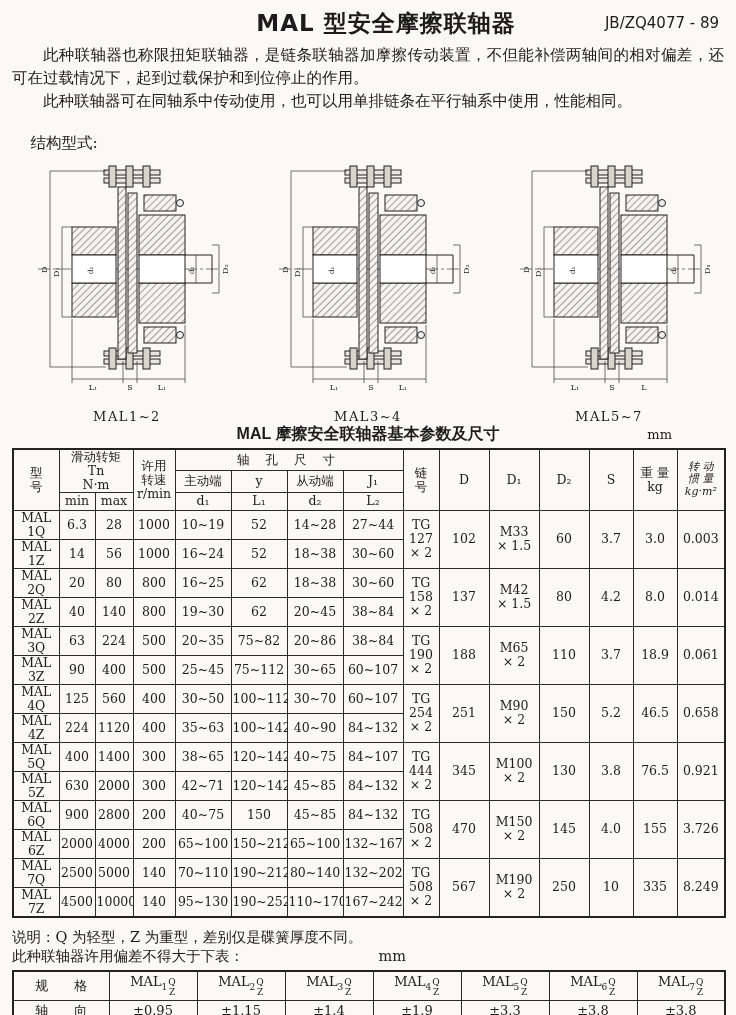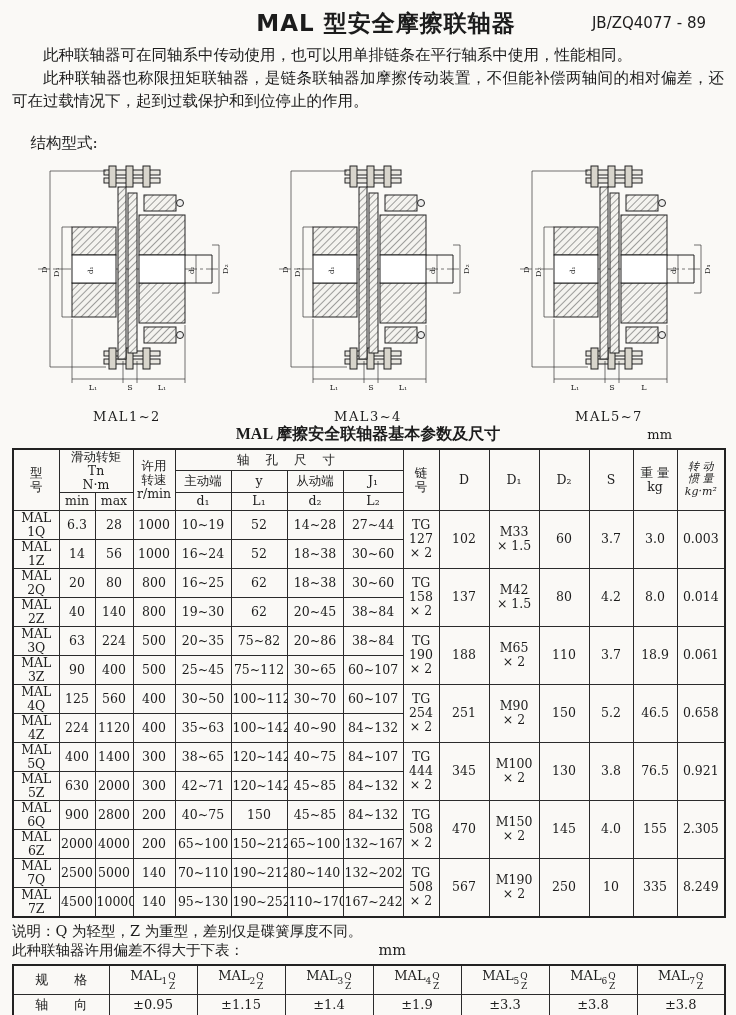--- a/index.html
+++ b/index.html
@@ -8,43 +8,43 @@
     font-family:"DejaVu Serif","Liberation Serif",serif;
     -webkit-font-smoothing:antialiased;overflow:hidden;
   }
   .page{position:relative;padding:8px 12px 0 12px;width:712px;}
   .doc-header{position:relative;height:36px;}
   .doc-title{
     text-align:center;padding-left:36px;font-size:23px;font-weight:bold;letter-spacing:1px;
     font-family:"DejaVu Sans","Liberation Sans",sans-serif;
   }
   .doc-standard{
-    position:absolute;right:18px;top:6px;font-size:15px;
+    position:absolute;right:5px;top:6px;font-size:15px;
     font-family:"DejaVu Sans","Liberation Sans",sans-serif;
   }
   .para{margin:0;font-size:15.5px;line-height:1.48;text-align:justify;text-indent:2em;}
   .structure-label{font-size:15.5px;line-height:1.4;text-indent:1.2em;margin-top:20px;}
   .figures{display:flex;justify-content:space-between;margin:2px 0 0 0;}
   .figure{width:230px;text-align:center;}
   .figure-label{font-size:13px;letter-spacing:1.5px;margin-top:8px;}
   .table-title-row{position:relative;text-align:center;height:24px;margin-top:0;}
-  .table-title{font-size:16px;font-weight:bold;font-family:Liberation Serif, serif;text-align:center;}
+  .table-title{font-size:16px;font-weight:bold;font-family:Liberation Sans, sans-serif;text-align:center;}
   .table-unit{position:absolute;right:52px;top:3px;font-size:13px;}
   table{border-collapse:collapse;table-layout:fixed;}
   .main-table{width:712px;font-size:12.5px;line-height:1.12;border:2px solid #222;}
   .main-table th,.main-table td{
     border:1px solid #2b2b2b;text-align:center;vertical-align:middle;
     font-weight:normal;padding:0 1px;overflow:hidden;
   }
   .main-table thead th{height:17px;}
   .main-table tbody td{height:27px;}
   .pre{white-space:pre-line;}
   .sp{letter-spacing:6px;}
   .small{font-size:11px;font-style:italic;}
-  .notes{margin-top:4px;font-size:14.5px;line-height:1.35;}
+  .notes{margin-top:10px;font-size:14.5px;line-height:1.35;}
   .note-line2 .note-unit{margin-left:130px;}
   .tol-table{width:712px;font-size:13px;border:2px solid #222;margin-top:3px;}
   .tol-table th,.tol-table td{
     border:1px solid #2b2b2b;text-align:center;vertical-align:middle;
     font-weight:normal;padding:0 1px;height:20px;
   }
   .tol-table .hdr{height:28px;}
   .tol-table sub{font-size:9px;}
   .qz{display:inline-flex;flex-direction:column;font-size:9px;line-height:1.05;vertical-align:1px;margin-left:1px;}
   svg text{font-family:"DejaVu Serif","Liberation Serif",serif;}
@@ -52,22 +52,22 @@
 </head>
 <body>
 
 <div class="page">
 
   <div class="doc-header">
     <div class="doc-title">MAL 型安全摩擦联轴器</div>
     <div class="doc-standard">JB/ZQ4077 - 89</div>
   </div>
 
+  <p class="para">此种联轴器也称限扭矩联轴器，是链条联轴器加摩擦传动装置，不但能补偿两轴间的相对偏差，还可在过载情况下，起到过载保护和到位停止的作用。</p>
   <p class="para">此种联轴器可在同轴系中传动使用，也可以用单排链条在平行轴系中使用，性能相同。</p>
-  <p class="para">此种联轴器也称限扭矩联轴器，是链条联轴器加摩擦传动装置，不但能补偿两轴间的相对偏差，还可在过载情况下，起到过载保护和到位停止的作用。</p>
   <div class="structure-label">结构型式:</div>
 
   <div class="figures" id="figures">
       <div class="figure"><svg width="226" height="240" viewBox="0 0 226 240">
     <defs>
             <pattern id="hatch0" width="5" height="5" patternUnits="userSpaceOnUse" patternTransform="rotate(45)">
       <rect width="5" height="5" fill="#f4f3ef"></rect>
               <line x1="0" y1="0" x2="0" y2="5" stroke="#555" stroke-width="1.1"></line>
     </pattern>
           </defs>
@@ -516,21 +516,21 @@
           <td>84~132</td>
           <td class="pre" rowspan="2">TG
 508
 × 2</td>
           <td rowspan="2">470</td>
           <td class="pre" rowspan="2">M150
 × 2</td>
           <td rowspan="2">145</td>
           <td rowspan="2">4.0</td>
           <td rowspan="2">155</td>
-          <td rowspan="2">2.305</td>
+          <td rowspan="2">3.726</td>
         </tr>
         <tr>
           <td class="pre">MAL
 6Z</td>
           <td>2000</td>
           <td>4000</td>
           <td>200</td>
           <td>65~100</td>
           <td>150~212</td>
           <td>65~100</td>

